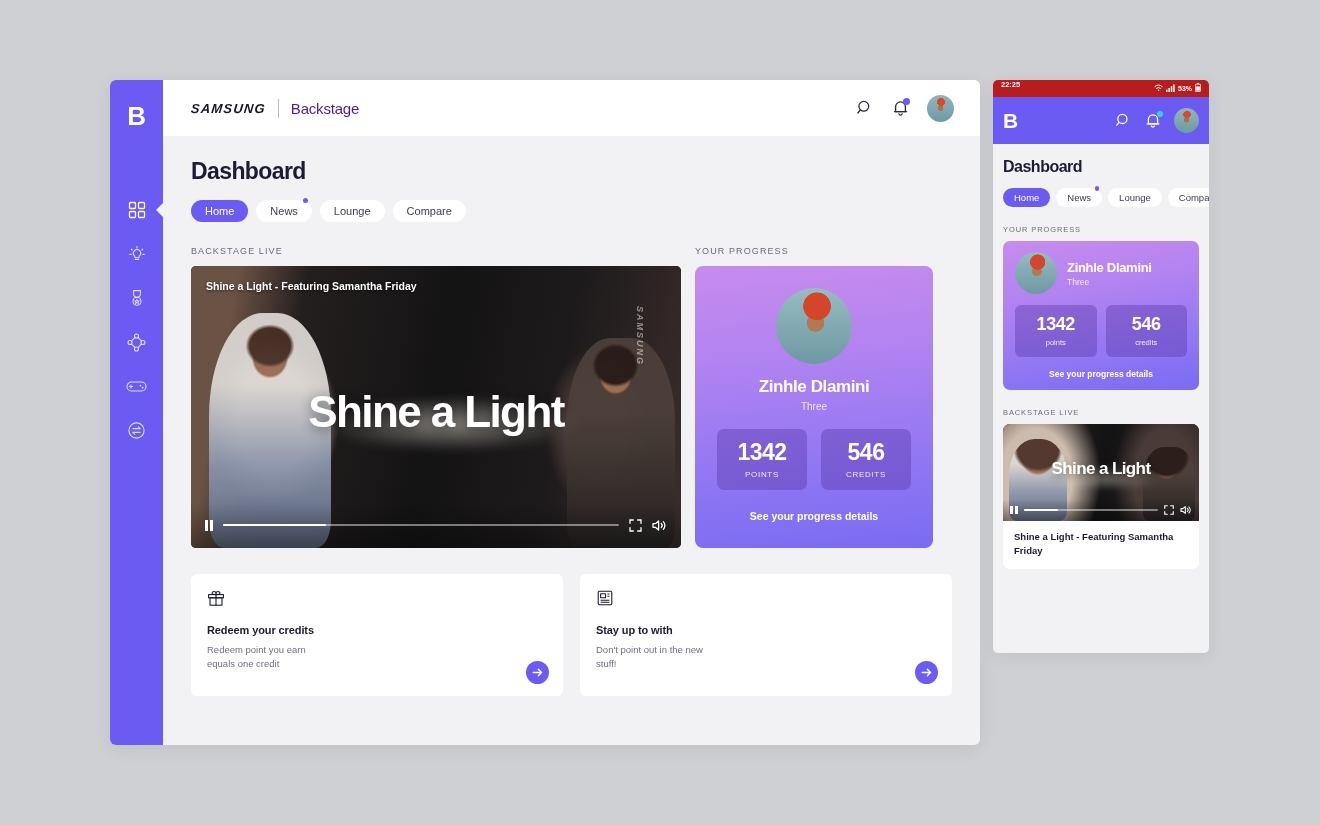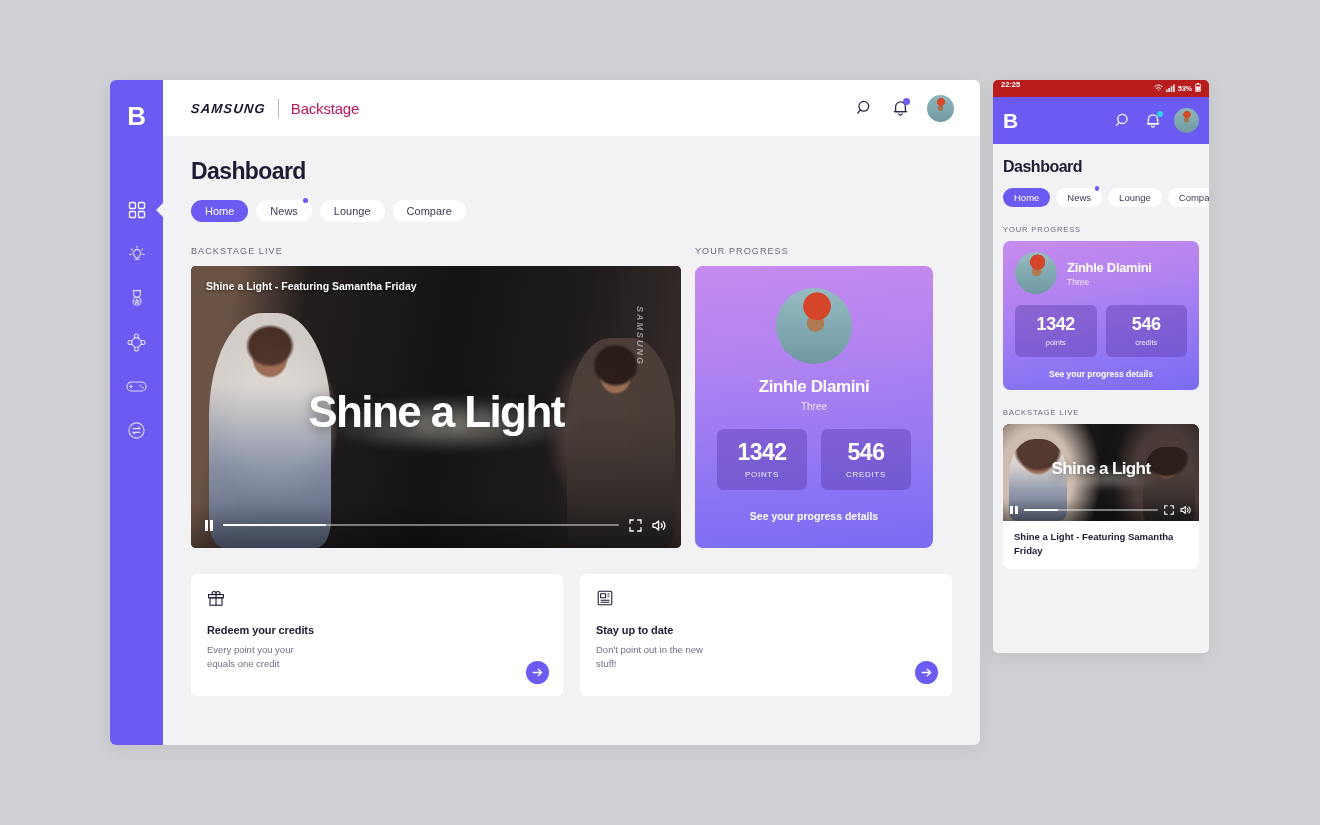--- a/index.html
+++ b/index.html
@@ -54,21 +54,21 @@
     display: flex; align-items: center;
     padding: 0 26px 0 28px;
     flex: 0 0 56px;
   }
   .logo-wrap { display: flex; align-items: center; gap: 12px; }
   .samsung-word {
     font-size: 13px; font-weight: bold; letter-spacing: 1.2px;
     color: #15152e; font-style: italic; transform: skewX(-6deg);
   }
   .logo-div { width: 1px; height: 19px; background: #b9b9c4; }
-  .backstage-word { font-size: 15px; color: #be185d; letter-spacing: -.2px; }
+  .backstage-word { font-size: 15px; color: #4c1d95; letter-spacing: -.2px; }
   .topbar-right { margin-left: auto; display: flex; align-items: center; gap: 18px; }
   .icon-btn { cursor: pointer; position: relative; display: flex; align-items: center; }
   .bell-dot {
     position: absolute; top: -1px; right: -1px;
     width: 7px; height: 7px; border-radius: 50%; background: #6b5bf2;
   }
   .avatar {
     width: 27px; height: 27px; border-radius: 50%;
     background: radial-gradient(circle at 52% 26%, #d94a2a 0 16%, transparent 17%),
                 radial-gradient(circle at 50% 48%, #a8724f 0 14%, transparent 15%),
@@ -483,38 +483,38 @@
             <div class="todo-card">
               <span class="todo-icon">
                 <svg width="18" height="18" viewBox="0 0 18 18" fill="none" stroke="#1b1b33" stroke-width="1.1">
                   <rect x="1.6" y="5.6" width="14.8" height="3.2"></rect>
                   <rect x="3" y="8.8" width="12" height="7.4"></rect>
                   <path d="M9 5.6v10.6"></path>
                   <path d="M9 5.6C7.6 5.6 5 5.6 5 3.9a2 2 0 0 1 4 1.7zM9 5.6c1.4 0 4 0 4-1.7A2 2 0 0 0 9 5.6z"></path>
                 </svg>
               </span>
               <div class="todo-title">Redeem your credits</div>
-              <div class="todo-desc">Every point you your equals one credit</div>
+              <div class="todo-desc">Redeem point you earn equals one credit</div>
               <span class="todo-arrow">
                 <svg width="11" height="11" viewBox="0 0 11 11" fill="none" stroke="#fff" stroke-width="1.3" stroke-linecap="round">
                   <path d="M1.2 5.5h8.4M6.3 2.2l3.3 3.3-3.3 3.3"></path>
                 </svg>
               </span>
             </div>
 
 
             <div class="todo-card">
               <span class="todo-icon">
                 <svg width="18" height="18" viewBox="0 0 18 18" fill="none" stroke="#1b1b33" stroke-width="1.1">
                   <rect x="2.2" y="2.2" width="13.6" height="13.6" rx="1.4"></rect>
                   <rect x="4.6" y="4.8" width="5" height="4" rx=".4"></rect>
                   <path d="M11.4 5h2M11.4 7.2h2M4.6 11.2h8.8M4.6 13.2h8.8"></path>
                 </svg>
               </span>
-              <div class="todo-title">Stay up to date</div>
+              <div class="todo-title">Stay up to with</div>
               <div class="todo-desc">Don't point out in the new stuff!</div>
               <span class="todo-arrow">
                 <svg width="11" height="11" viewBox="0 0 11 11" fill="none" stroke="#fff" stroke-width="1.3" stroke-linecap="round">
                   <path d="M1.2 5.5h8.4M6.3 2.2l3.3 3.3-3.3 3.3"></path>
                 </svg>
               </span>
             </div>
 
 
           </div>

